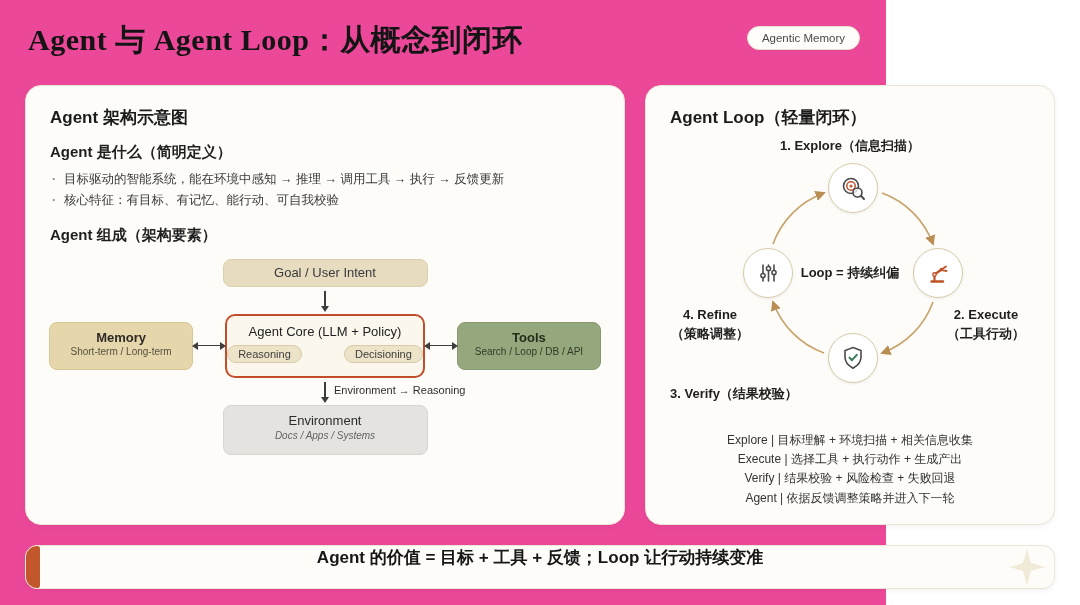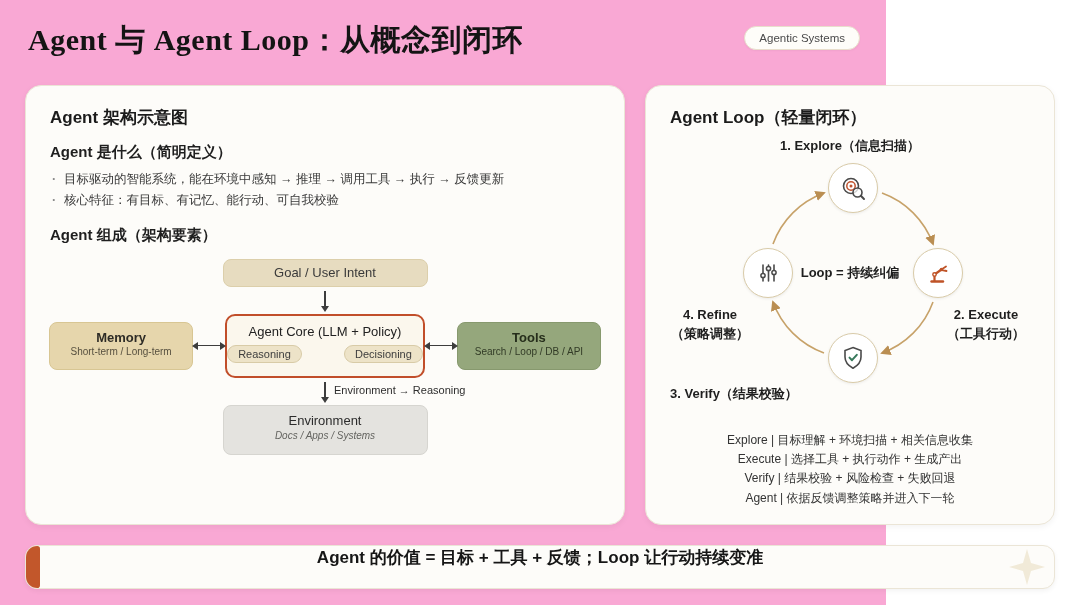--- a/index.html
+++ b/index.html
@@ -1,19 +1,19 @@
 <!DOCTYPE html>
 <html><head>
 <meta charset="utf-8">
 <style>
   * { margin:0; padding:0; box-sizing:border-box; }
   body { width:1080px; height:605px; overflow:hidden; }
   .page {
     width:886px; height:605px; position:relative;
-    background:#f9a8d4;
+    background:#ec4899;
     font-family:"Liberation Sans","DejaVu Sans",sans-serif;
     color:#222;
   }
   
   .header { display:flex; justify-content:space-between; align-items:flex-start; padding:20px 26px 0 28px; }
   .main-title {
     font-family:"Liberation Serif","DejaVu Serif",serif;
     font-size:30px; font-weight:700; color:#141414; letter-spacing:.5px;
   }
   .badge {
@@ -113,21 +113,21 @@
   .footer-text { font-size:17px; font-weight:700; color:#161616; }
   .sparkle { position:absolute; right:8px; top:50%; transform:translateY(-50%); }
 </style>
 </head>
 <body>
 
 <div class="page">
 
   <div class="header">
     <div class="main-title">Agent 与 Agent Loop：从概念到闭环</div>
-    <div class="badge">Agentic Systems</div>
+    <div class="badge">Agentic Memory</div>
   </div>
 
   <div class="cards">
 
     <div class="card card-left">
       <div class="card-title">Agent 架构示意图</div>
 
       <div class="section-heading">Agent 是什么（简明定义）</div>
       <div class="bullets">
         <div class="bullet">目标驱动的智能系统，能在环境中感知 → 推理 → 调用工具 → 执行 → 反馈更新</div>

